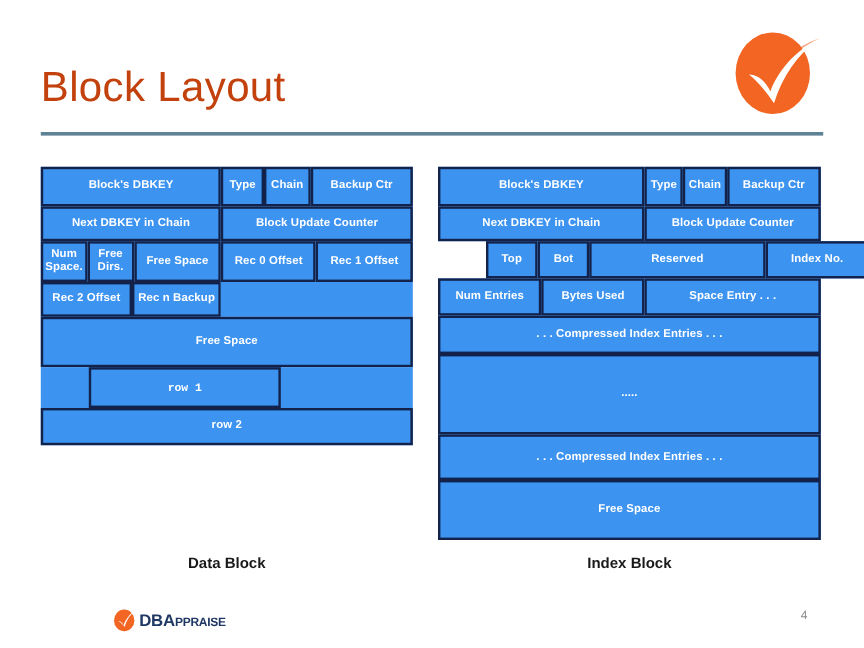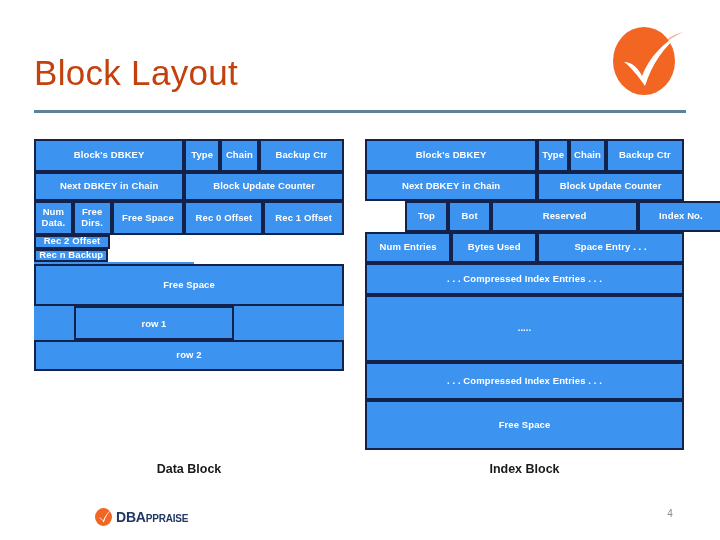--- a/index.html
+++ b/index.html
@@ -101,20 +101,21 @@
     height: 100%;
     box-sizing: border-box;
     background: #3d93f0;
     border: 2px solid #12224a;
     color: #fff;
     font-size: 9.5px;
     font-weight: bold;
     display: flex;
     align-items: center;
     justify-content: center;
+    font-family: Liberation Mono, monospace;
   }
 
   .caption {
     position: absolute;
     font-size: 12.5px;
     font-weight: bold;
     color: #1a1a1a;
     text-align: center;
   }
   .caption-left  { left: 34px;  top: 462px; width: 310px; }
@@ -182,28 +183,28 @@
         <div class="cell" style="width: 11.5%;">Type</div>
         <div class="cell" style="width: 12.5%;">Chain</div>
         <div class="cell" style="width: 27.5%;">Backup Ctr</div>
       </div>
       <div class="brow" style="height: 29px;">
         <div class="cell" style="width: 48.5%;">Next DBKEY in Chain</div>
         <div class="cell" style="width: 51.5%;">Block Update Counter</div>
       </div>
       <div class="brow" style="height: 34px;">
         <div class="cell" style="width: 12.5%;">Num
-Data.</div>
+Space.</div>
         <div class="cell" style="width: 12.5%;">Free
 Dirs.</div>
         <div class="cell" style="width: 23.5%;">Free Space</div>
         <div class="cell" style="width: 25.5%;">Rec 0 Offset</div>
         <div class="cell" style="width: 26%;">Rec 1 Offset</div>
       </div>
-      <div class="brow" style="height: 29px; flex-direction: column;">
+      <div class="brow" style="height: 29px;">
         <div class="cell" style="width: 24.5%;">Rec 2 Offset</div>
         <div class="cell" style="width: 24%;">Rec n Backup</div>
         <div class="cell plain" style="width: 51.5%;"></div>
       </div>
       <div class="brow" style="height: 42px;">
         <div class="cell" style="width: 100%;">Free Space</div>
       </div>
       <div class="brow inset-wrap" style="height: 34px;">
         <div class="inset-box" style="left: 40px; width: 160px;">row 1</div>
       </div>

